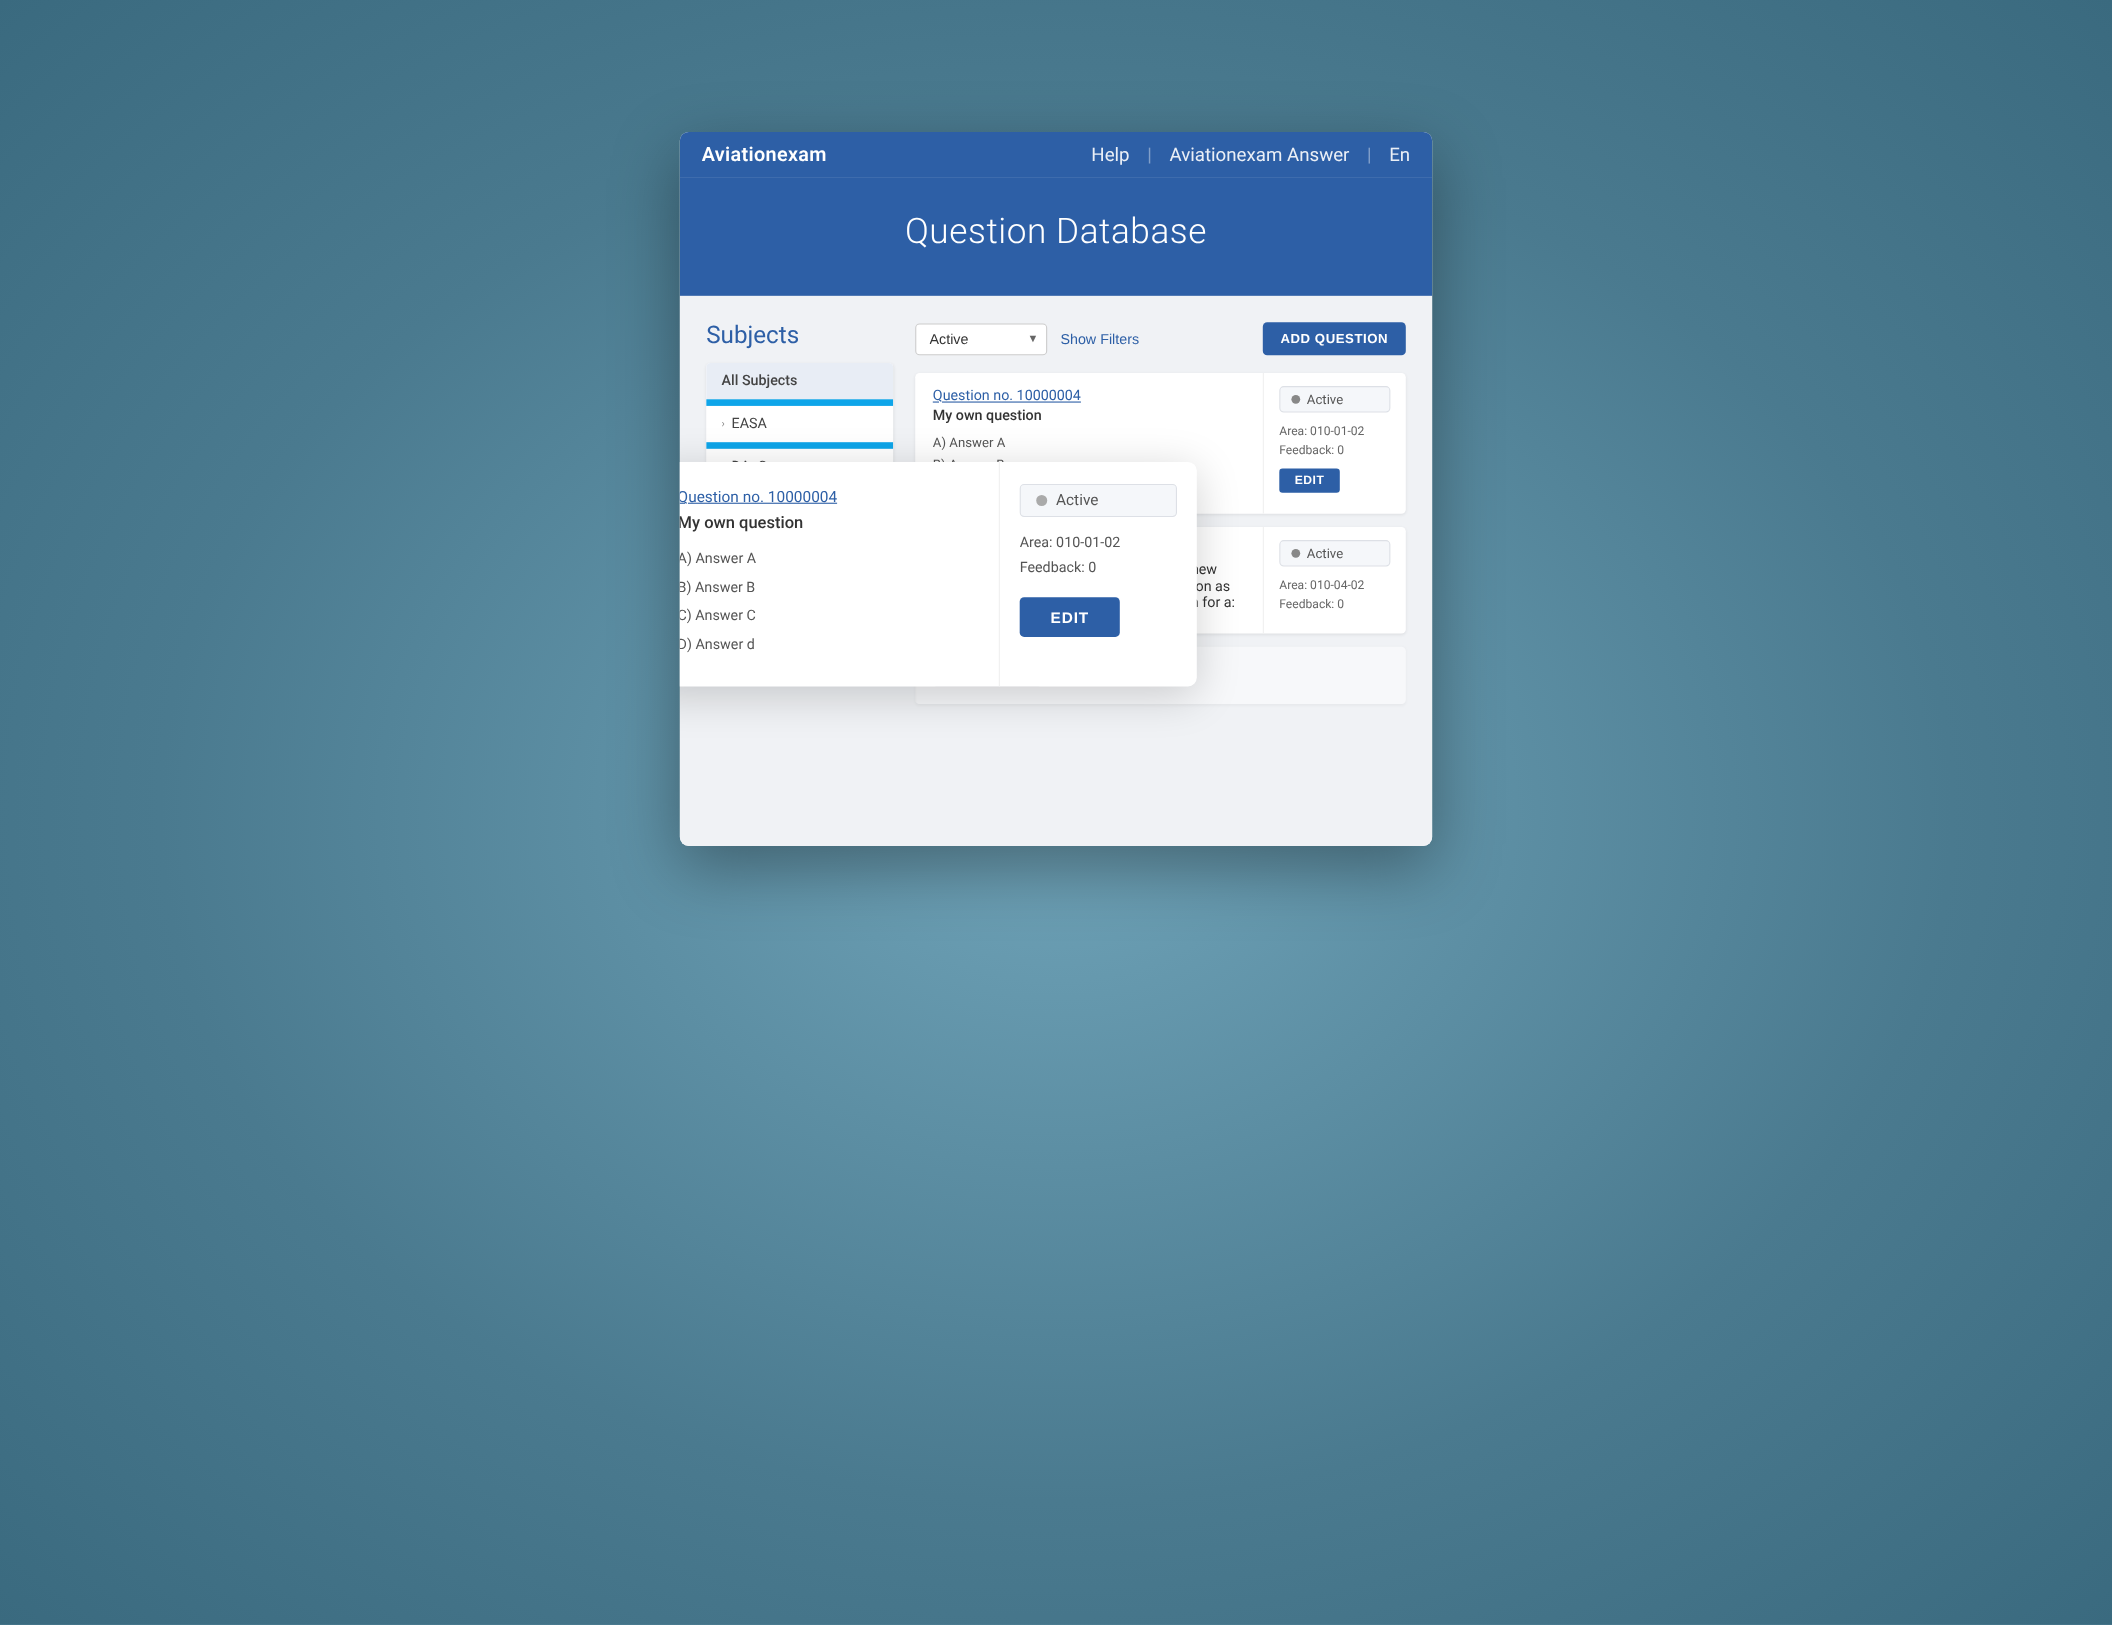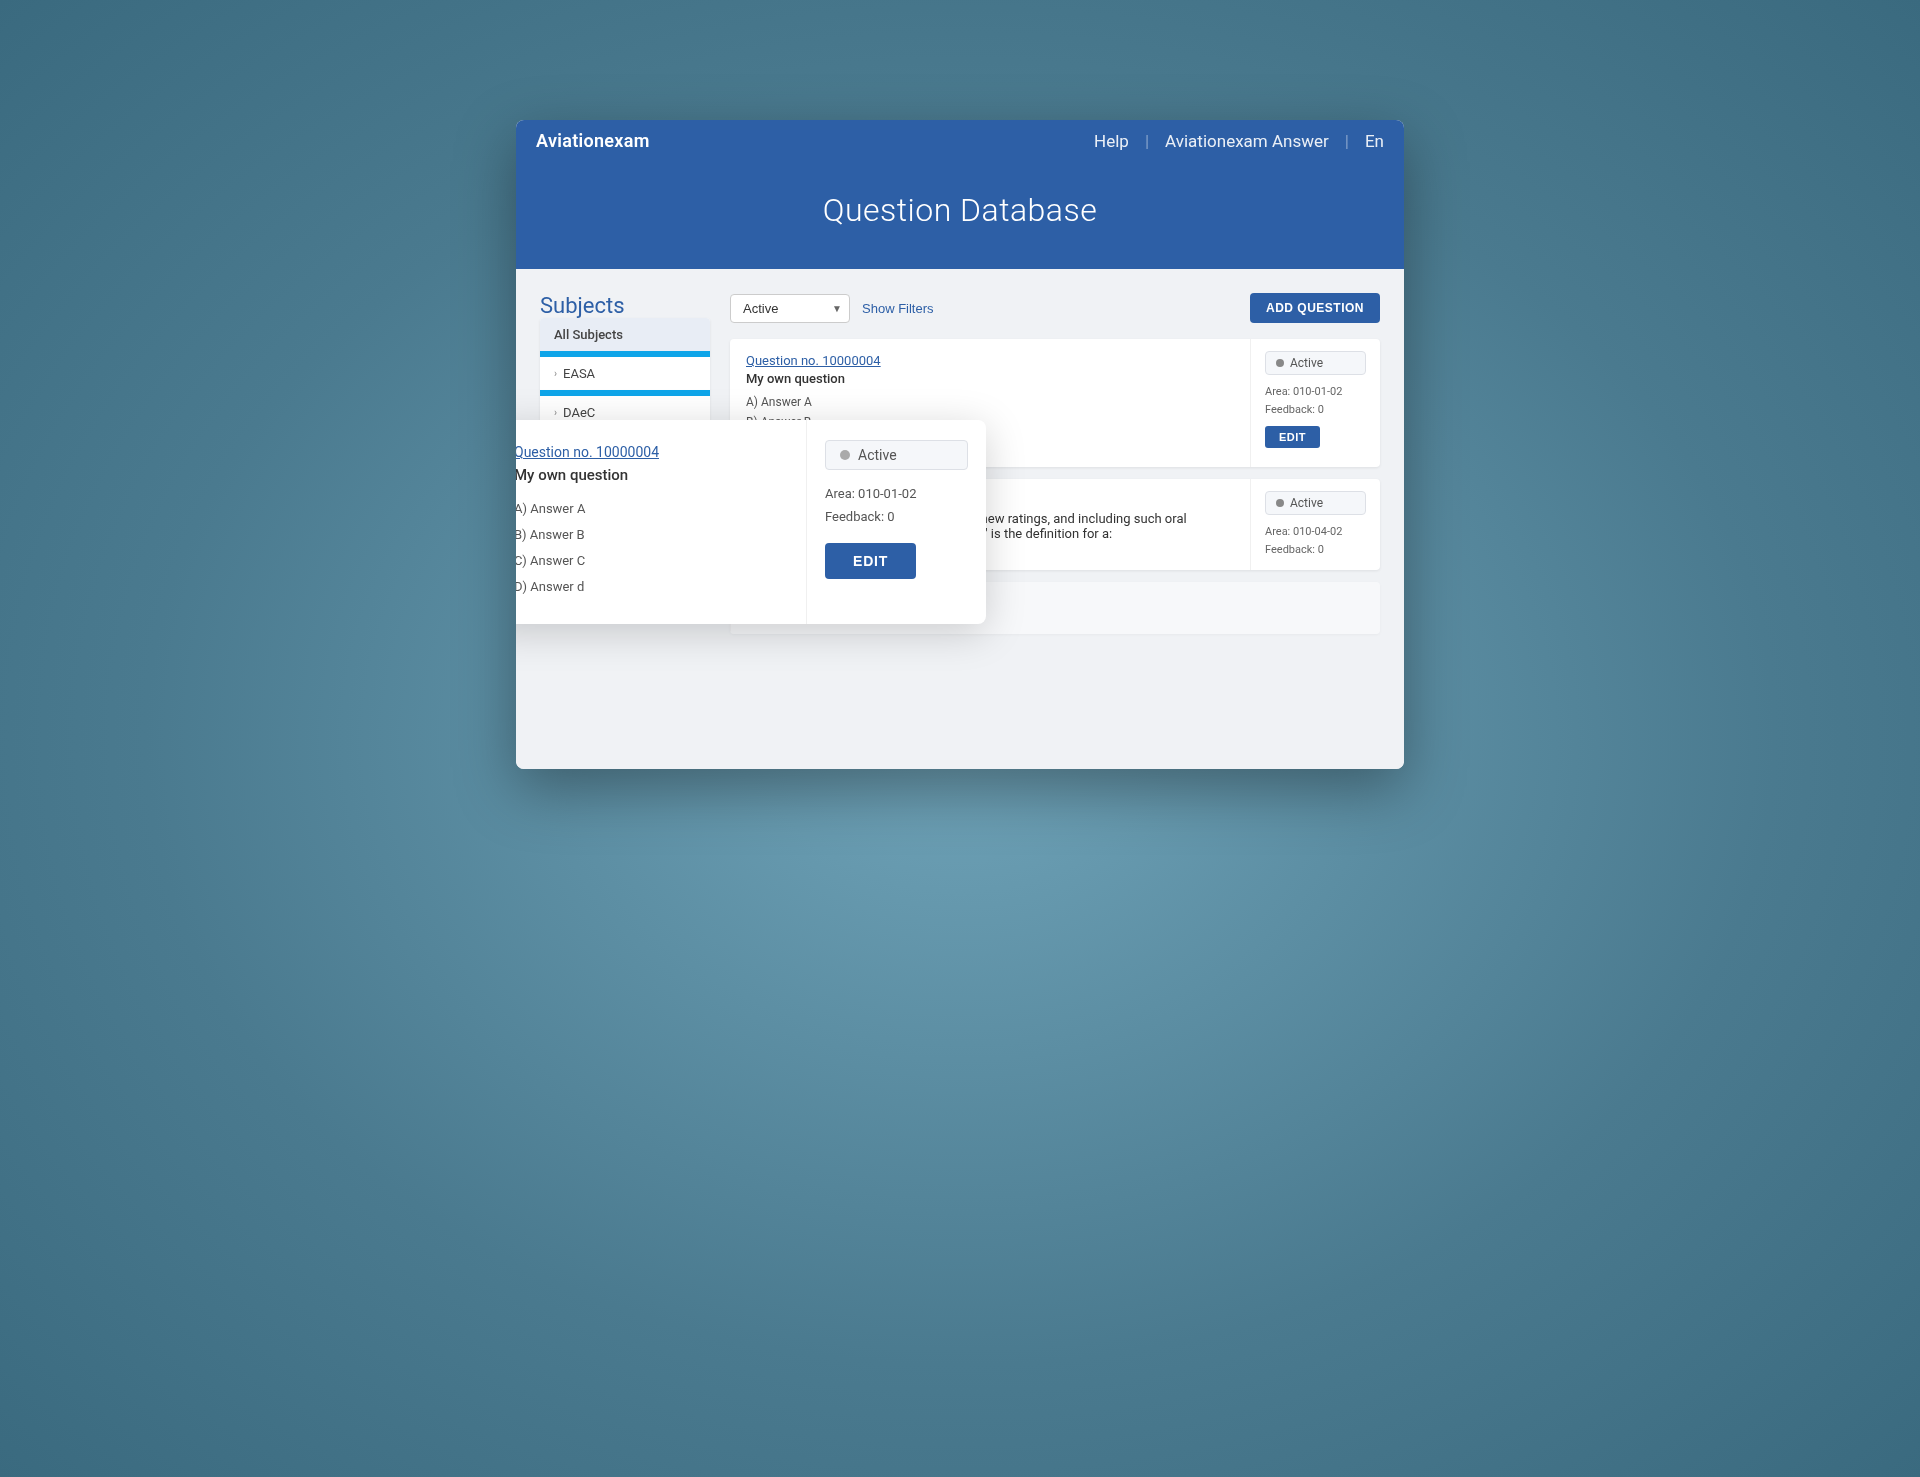--- a/index.html
+++ b/index.html
@@ -8,21 +8,21 @@
       background-image: radial-gradient(ellipse at center, #6fa3b8 0%, #4a7a8f 60%, #3a6a7f 100%);
       min-height: 1477px;
       font-family: -apple-system, BlinkMacSystemFont, 'Segoe UI', Roboto, sans-serif;
       display: flex;
       justify-content: center;
       align-items: flex-start;
       padding-top: 120px;
     }
 
     .app-window {
-      width: 888px;
+      width: 684px;
       border-radius: 8px;
       overflow: hidden;
       box-shadow: 0 20px 60px rgba(0,0,0,0.35);
       background: #f0f2f5;
       position: relative;
     }
 
     
     .app-header {
       background: #2d5fa6;
@@ -87,20 +87,21 @@
 
     
     .sidebar {
       width: 170px;
       flex-shrink: 0;
     }
     .sidebar-title {
       font-size: 22px;
       font-weight: 400;
       color: #2d5fa6;
+      margin-bottom: 12px;
     }
     .subjects-list {
       background: white;
       border-radius: 4px;
       overflow: hidden;
       box-shadow: 0 1px 3px rgba(0,0,0,0.08);
     }
     .subject-item {
       padding: 9px 14px;
       font-size: 13px;

